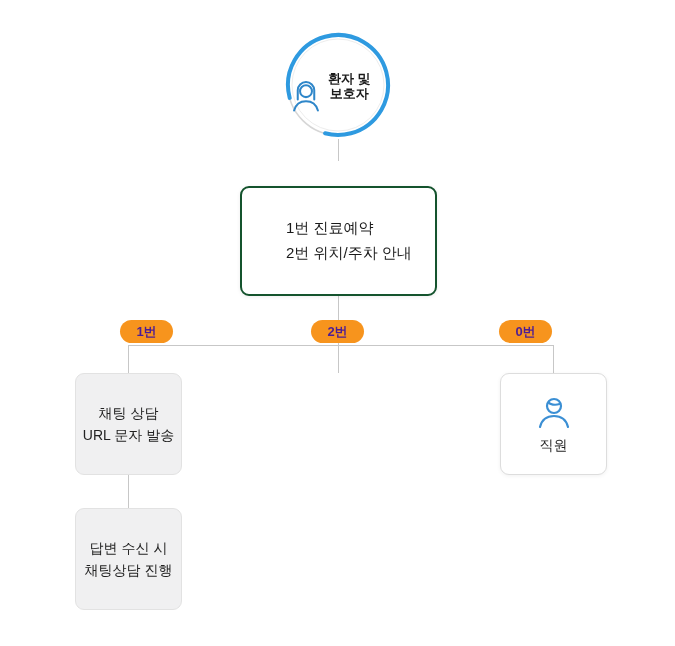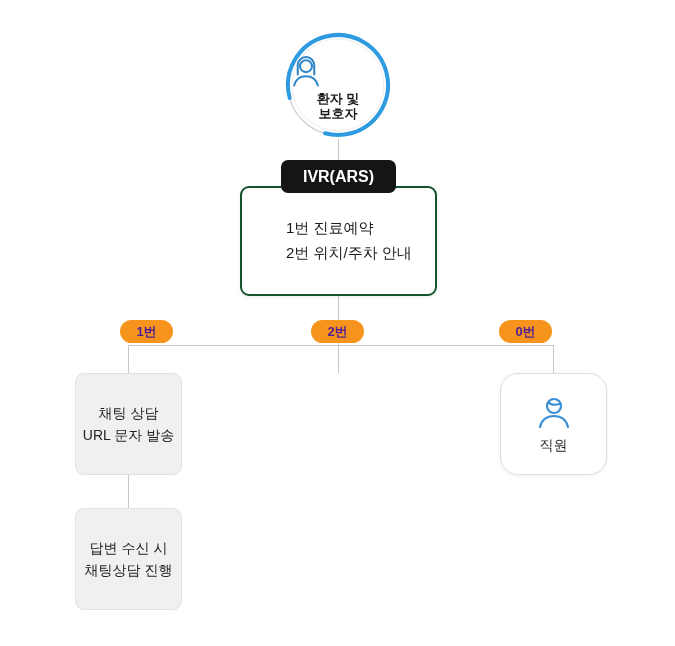--- a/index.html
+++ b/index.html
@@ -8,21 +8,21 @@
 
   
   .line{position:absolute;background:#c7c7c7;}
   .v{width:1px;}
   .h{height:1px;}
 
   
   .top-node{position:absolute;left:284px;top:31px;width:108px;height:108px;}
   .top-node svg.ring{position:absolute;left:0;top:0;}
   .top-node .inner{position:absolute;left:0;top:0;width:108px;height:108px;
-    display:flex;flex-direction:column;justify-content:flex-start;}
+    display:flex;flex-direction:row;align-items:center;justify-content:flex-start;}
   .top-node .icon{margin-top:16px;}
   .top-node .lbl{font-size:13px;font-weight:bold;color:#1a1a1a;line-height:15px;text-align:center;margin-top:2px;}
 
   
   .ivr-badge{position:absolute;left:281px;top:160px;width:115px;height:33px;background:#151515;
     border-radius:7px;color:#ffffff;font-size:16px;font-weight:bold;display:flex;align-items:center;
     justify-content:center;z-index:3;}
 
   
   .ivr-box{position:absolute;left:240px;top:186px;width:197px;height:110px;background:#ffffff;
@@ -33,21 +33,21 @@
   
   .pill{position:absolute;top:320px;width:53px;height:23px;background:#f7941d;border-radius:12px;
     color:#4c1d95;font-size:13px;font-weight:bold;display:flex;align-items:center;justify-content:center;
     z-index:3;}
 
   
   .gbox{position:absolute;width:107px;height:102px;background:#f0f0f1;border:1px solid #e2e2e2;
     border-radius:9px;display:flex;flex-direction:column;align-items:center;justify-content:center;
     font-size:14px;color:#222222;line-height:22px;text-align:center;box-sizing:border-box;z-index:2;}
   .wbox{position:absolute;width:107px;height:102px;background:#ffffff;border:1px solid #dddddd;
-    border-radius:18px;box-shadow:0 1px 4px rgba(0,0,0,0.06);display:flex;flex-direction:column;
+    border-radius:9px;box-shadow:0 1px 4px rgba(0,0,0,0.06);display:flex;flex-direction:column;
     align-items:center;justify-content:center;font-size:14px;color:#222222;text-align:center;
     box-sizing:border-box;z-index:2;}
   .wbox .staff-lbl{margin-top:7px;}
 </style>
 </head>
 <body>
 
 <div class="canvas">
 
   <div class="line v" style="left:338px;top:139px;height:22px;"></div>
@@ -76,21 +76,20 @@
     </div>
   </div>
 
   <div class="ivr-box">
     <div class="menu">
       <div>1번 진료예약</div>
       <div>2번 위치/주차 안내</div>
     </div>
   </div>
 
-  <div class="ivr-badge">IVR(ARS)</div>
 
   <div class="pill" style="left:120px;">1번</div>
   <div class="pill" style="left:311px;">2번</div>
   <div class="pill" style="left:499px;">0번</div>
 
   <div class="gbox" style="left:75px;top:373px;">
     <div>채팅 상담</div>
     <div>URL 문자 발송</div>
   </div>
   <div class="gbox" style="left:75px;top:508px;">

